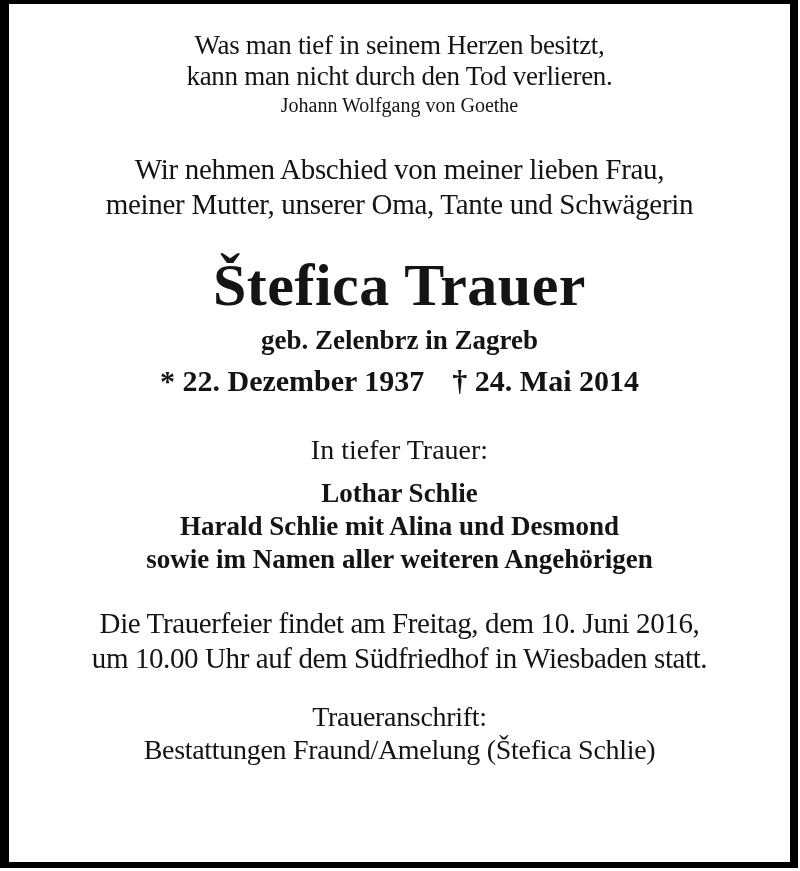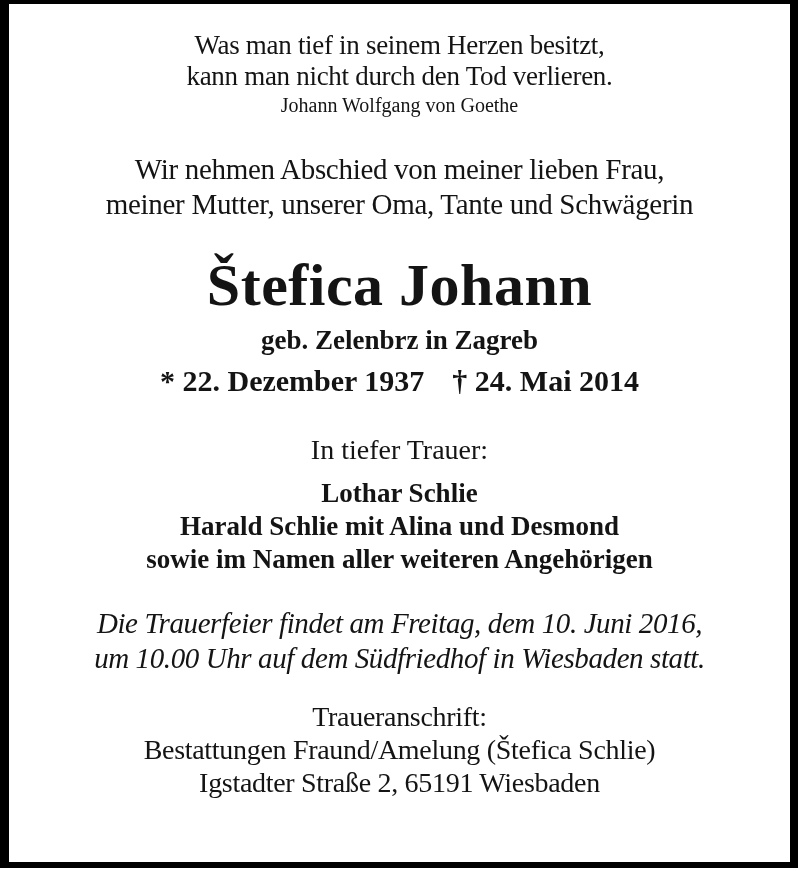--- a/index.html
+++ b/index.html
@@ -75,21 +75,20 @@
     margin-top: 10px;
     font-size: 27px;
     line-height: 33px;
     font-weight: bold;
   }
   .service {
     margin-top: 30px;
     font-size: 29px;
     line-height: 35px;
     letter-spacing: -0.4px;
-    font-style: italic;
   }
   .address {
     margin-top: 24px;
     font-size: 28px;
     line-height: 33px;
     letter-spacing: -0.3px;
   }
 </style>
 </head>
 <body>
@@ -101,21 +100,21 @@
       <div>Was man tief in seinem Herzen besitzt,</div>
       <div>kann man nicht durch den Tod verlieren.</div>
     </div>
     <div class="attribution">Johann Wolfgang von Goethe</div>
 
     <div class="intro">
       <div>Wir nehmen Abschied von meiner lieben Frau,</div>
       <div>meiner Mutter, unserer Oma, Tante und Schwägerin</div>
     </div>
 
-    <div class="deceased-name">Štefica Johann</div>
+    <div class="deceased-name">Štefica Trauer</div>
     <div class="birth-name">geb. Zelenbrz in Zagreb</div>
     <div class="dates">
       <span class="birth">* 22. Dezember 1937</span><span class="death">† 24. Mai 2014</span>
     </div>
 
     <div class="trauer-heading">In tiefer Trauer:</div>
 
     <div class="mourners">
       <div>Lothar Schlie</div>
       <div>Harald Schlie mit Alina und Desmond</div>
@@ -123,17 +122,16 @@
     </div>
 
     <div class="service">
       <div>Die Trauerfeier findet am Freitag, dem 10. Juni 2016,</div>
       <div>um 10.00 Uhr auf dem Südfriedhof in Wiesbaden statt.</div>
     </div>
 
     <div class="address">
       <div>Traueranschrift:</div>
       <div>Bestattungen Fraund/Amelung (Štefica Schlie)</div>
-      <div>Igstadter Straße 2, 65191 Wiesbaden</div>
     </div>
 
   </div>
 </div>
 
 </body></html>

